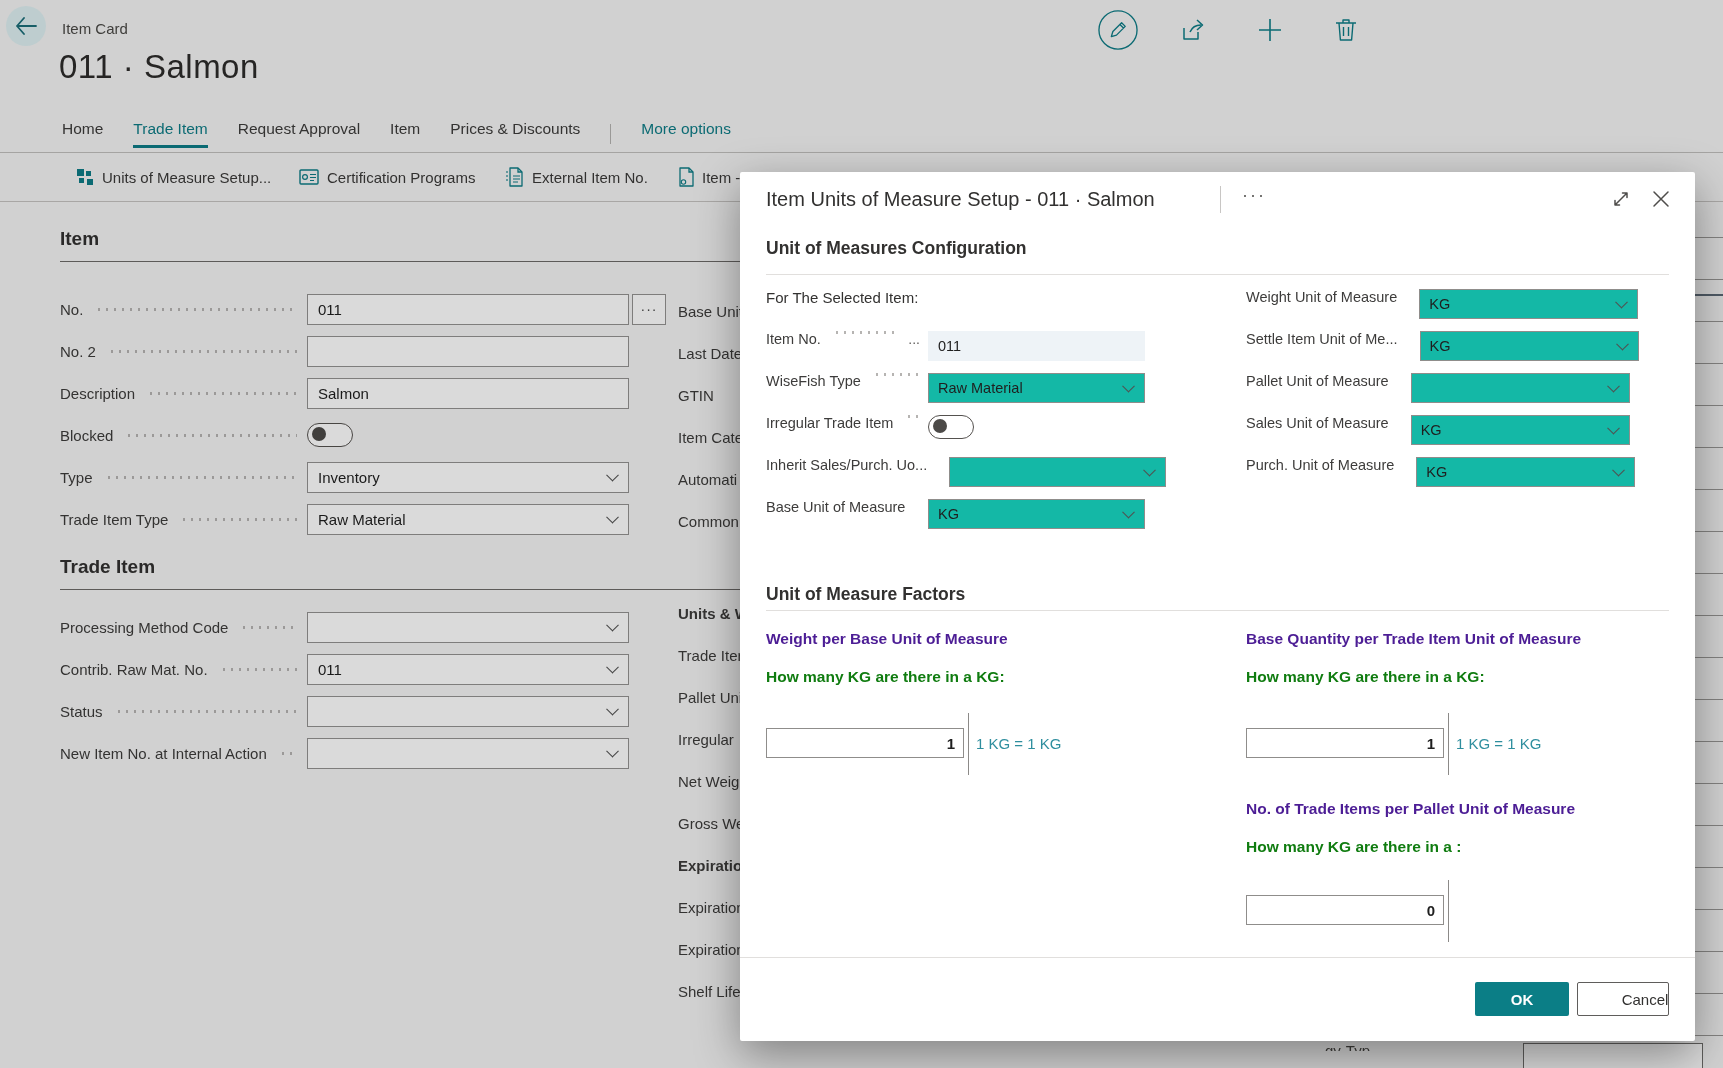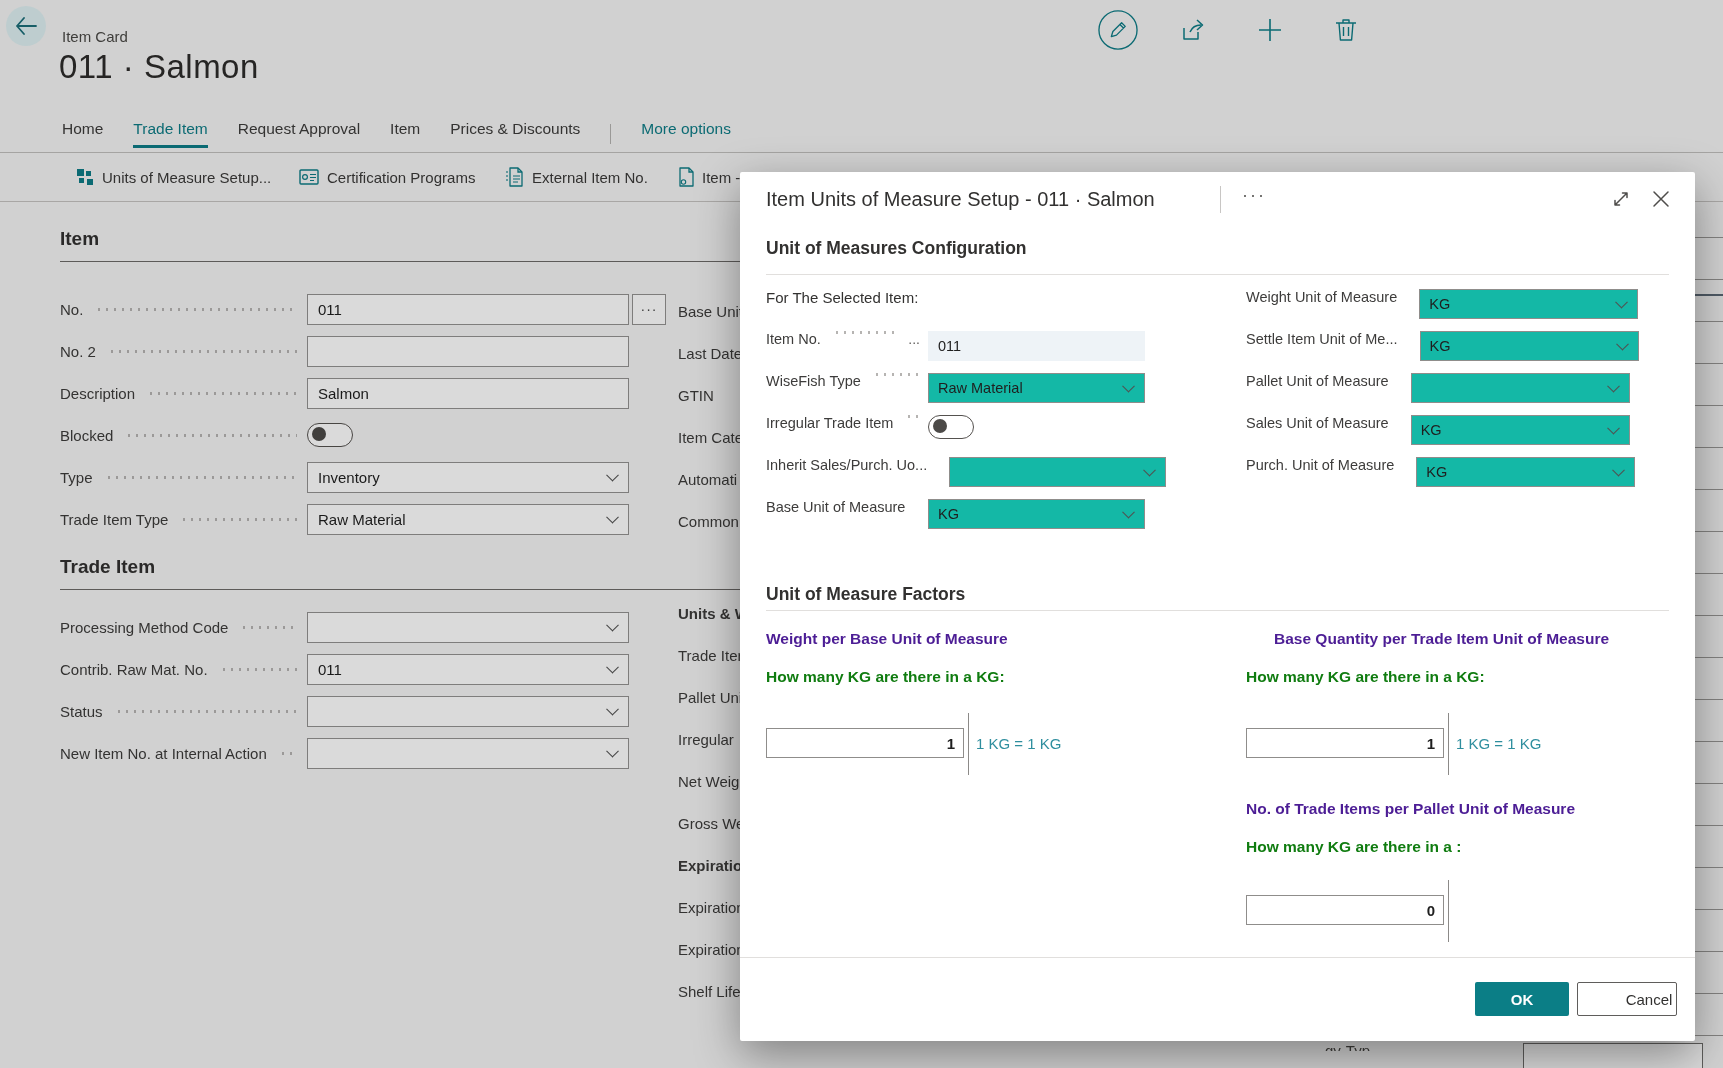--- a/index.html
+++ b/index.html
@@ -5,21 +5,21 @@
   html,body { margin:0; padding:0; background:#e8e8e8; }
   .screen { position:relative; width:1723px; height:1068px; overflow:hidden;
             background:#f5f5f5; font-family:"Liberation Sans", sans-serif; color:#323130; }
 
   
   .page { position:absolute; inset:0; z-index:1; }
   .overlay { position:absolute; inset:0; background:rgba(0,0,0,0.145); z-index:5; }
 
   .back-btn { position:absolute; left:6px; top:6px; width:40px; height:40px; border-radius:50%;
               background:#dff0f3; display:flex; align-items:center; justify-content:center; }
-  .crumb { position:absolute; left:62px; top:20px; font-size:15px; color:#4a4946;margin-top:8px; }
+  .crumb { position:absolute; left:62px; top:20px; font-size:15px; color:#4a4946; }
   .top-actions { position:absolute; top:10px; left:1098px; display:flex; align-items:center; gap:36px; }
   .ticon { width:40px; height:40px; display:flex; align-items:center; justify-content:center; }
 
   .page-title { position:absolute; left:59px; top:48px; font-size:33px; font-weight:300; color:#2d2c2b; letter-spacing:0.5px; }
 
   .tabs { position:absolute; left:62px; top:118px; display:flex; align-items:flex-end; gap:30px; height:30px; }
   .tab { font-size:15.5px; color:#3d3c3b; padding-bottom:7px; border-bottom:3px solid transparent; white-space:nowrap; }
   .tab.active { color:#0e7d87; border-bottom-color:#0e7d87; }
   .tab.more { color:#0e7d87; }
   .tab-divider { width:1px; height:20px; background:#b5b3b1; margin-bottom:4px; }
@@ -88,21 +88,21 @@
   .factor-input { position:absolute; width:198px; height:30px; border:1px solid #8f8d8b; background:#fff;
                   box-sizing:border-box; display:flex; align-items:center; justify-content:flex-end;
                   padding:0 8px; font-size:15px; font-weight:bold; color:#1f1f1f; }
   .vrule { position:absolute; width:1px; background:#8c8a88; }
   .equation { position:absolute; font-size:15px; color:#2e8e9e; white-space:nowrap; }
 
   .m-footer-line { position:absolute; left:0; right:0; top:785px; height:1px; background:#e1dfdd; }
   .btn { position:absolute; top:810px; height:34px; border-radius:2px; font-size:15px;
          display:flex; align-items:center; justify-content:center; box-sizing:border-box; }
   .btn-ok { left:735px; width:94px; background:#0b7e86; color:#fff; font-weight:600; }
-  .btn-cancel { left:837px; width:100px; background:#fff; border:1px solid #5f5d5b; color:#323130;padding-left:44px; }
+  .btn-cancel { left:837px; width:92px; background:#fff; border:1px solid #5f5d5b; color:#323130;padding-left:44px; }
 
   svg { display:block; }
 </style>
 </head>
 <body>
 
 <div class="screen">
 
   <div class="page">
 
@@ -432,21 +432,21 @@
     <div class="m-hairline" style="top:438px;"></div>
 
     <div class="caption" style="left:26px; top:458px;">Weight per Base Unit of Measure</div>
     <div class="question" style="left:26px; top:496px;">How many KG are there in a KG:</div>
     <div class="factor-input" style="left:26px; top:556px;">
         <span>1</span>
       </div>
     <div class="vrule" style="left:228px; top:541px; height:62px;"></div>
     <div class="equation" style="left:236px; top:563px;">1 KG = 1 KG</div>
 
-    <div class="caption" style="left:534px; top:458px;text-align:right;">Base Quantity per Trade Item Unit of Measure</div>
+    <div class="caption" style="left:506px; top:458px;text-align:right;">Base Quantity per Trade Item Unit of Measure</div>
     <div class="question" style="left:506px; top:496px;">How many KG are there in a KG:</div>
     <div class="factor-input" style="left:506px; top:556px;">
         <span>1</span>
       </div>
     <div class="vrule" style="left:708px; top:541px; height:62px;"></div>
     <div class="equation" style="left:716px; top:563px;">1 KG = 1 KG</div>
 
     <div class="caption" style="left:506px; top:628px;">No. of Trade Items per Pallet Unit of Measure</div>
     <div class="question" style="left:506px; top:666px;">How many KG are there in a :</div>
     <div class="factor-input" style="left:506px; top:723px;">

